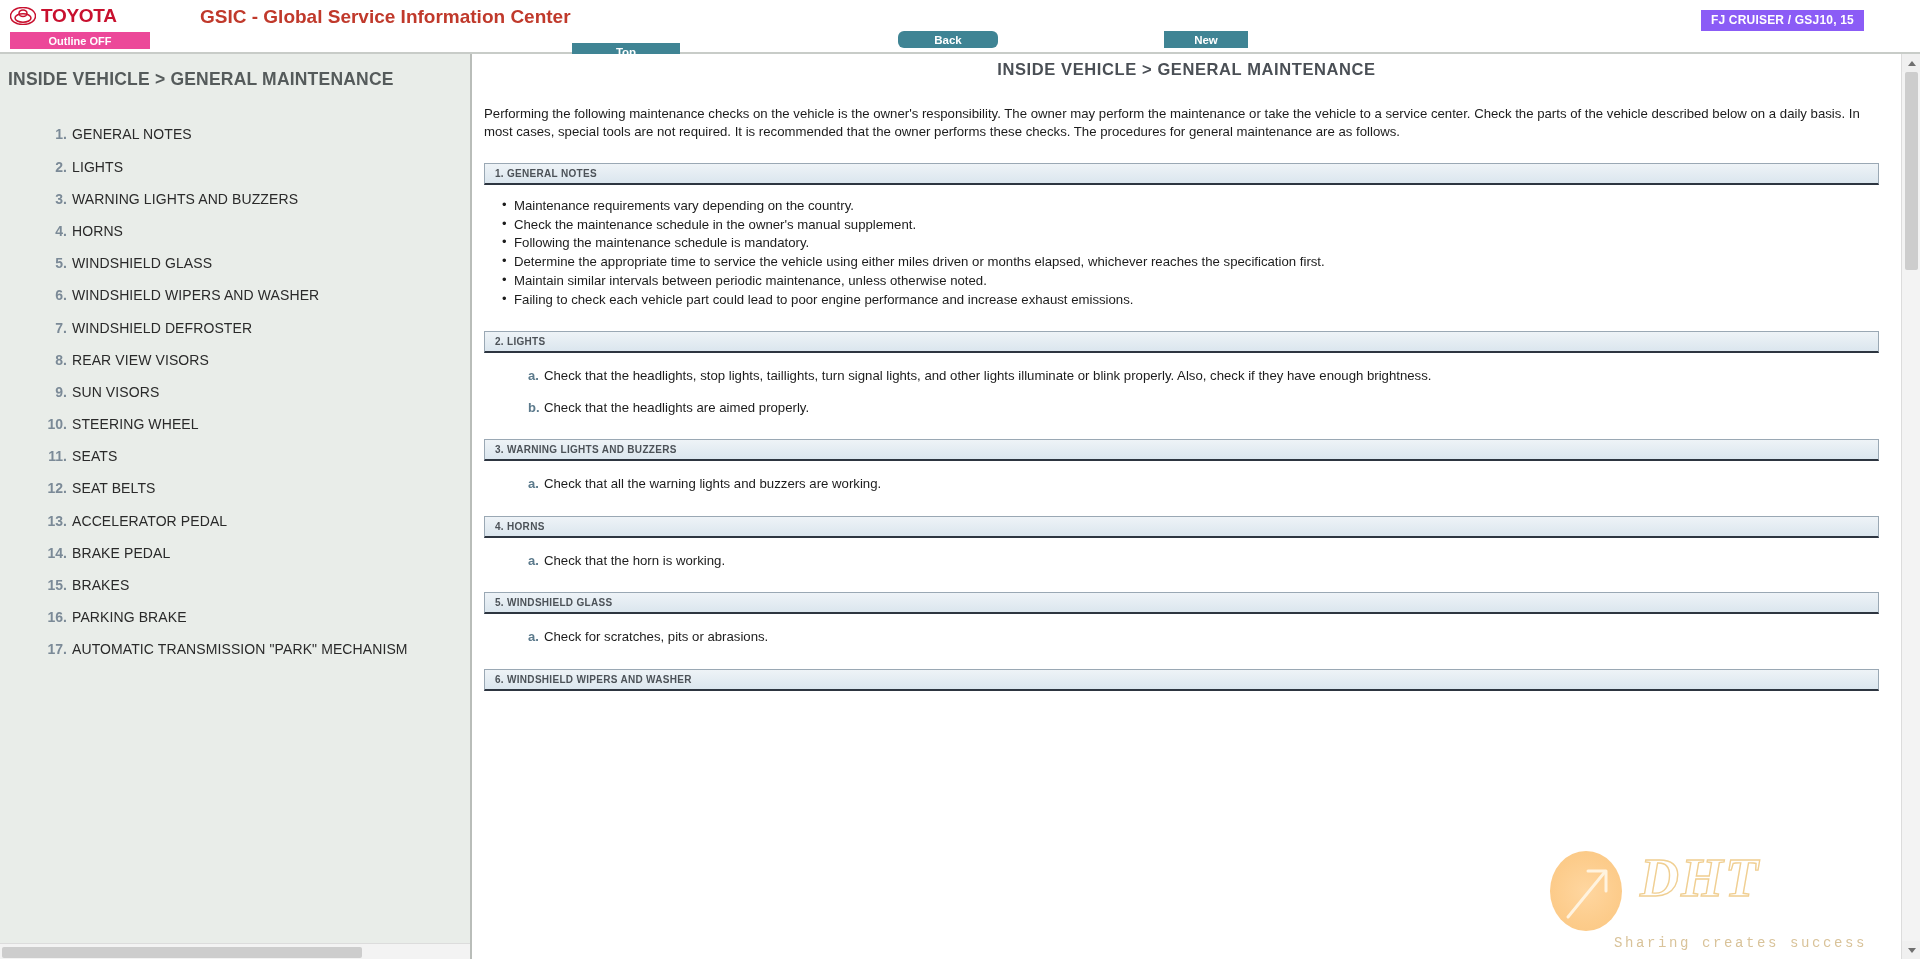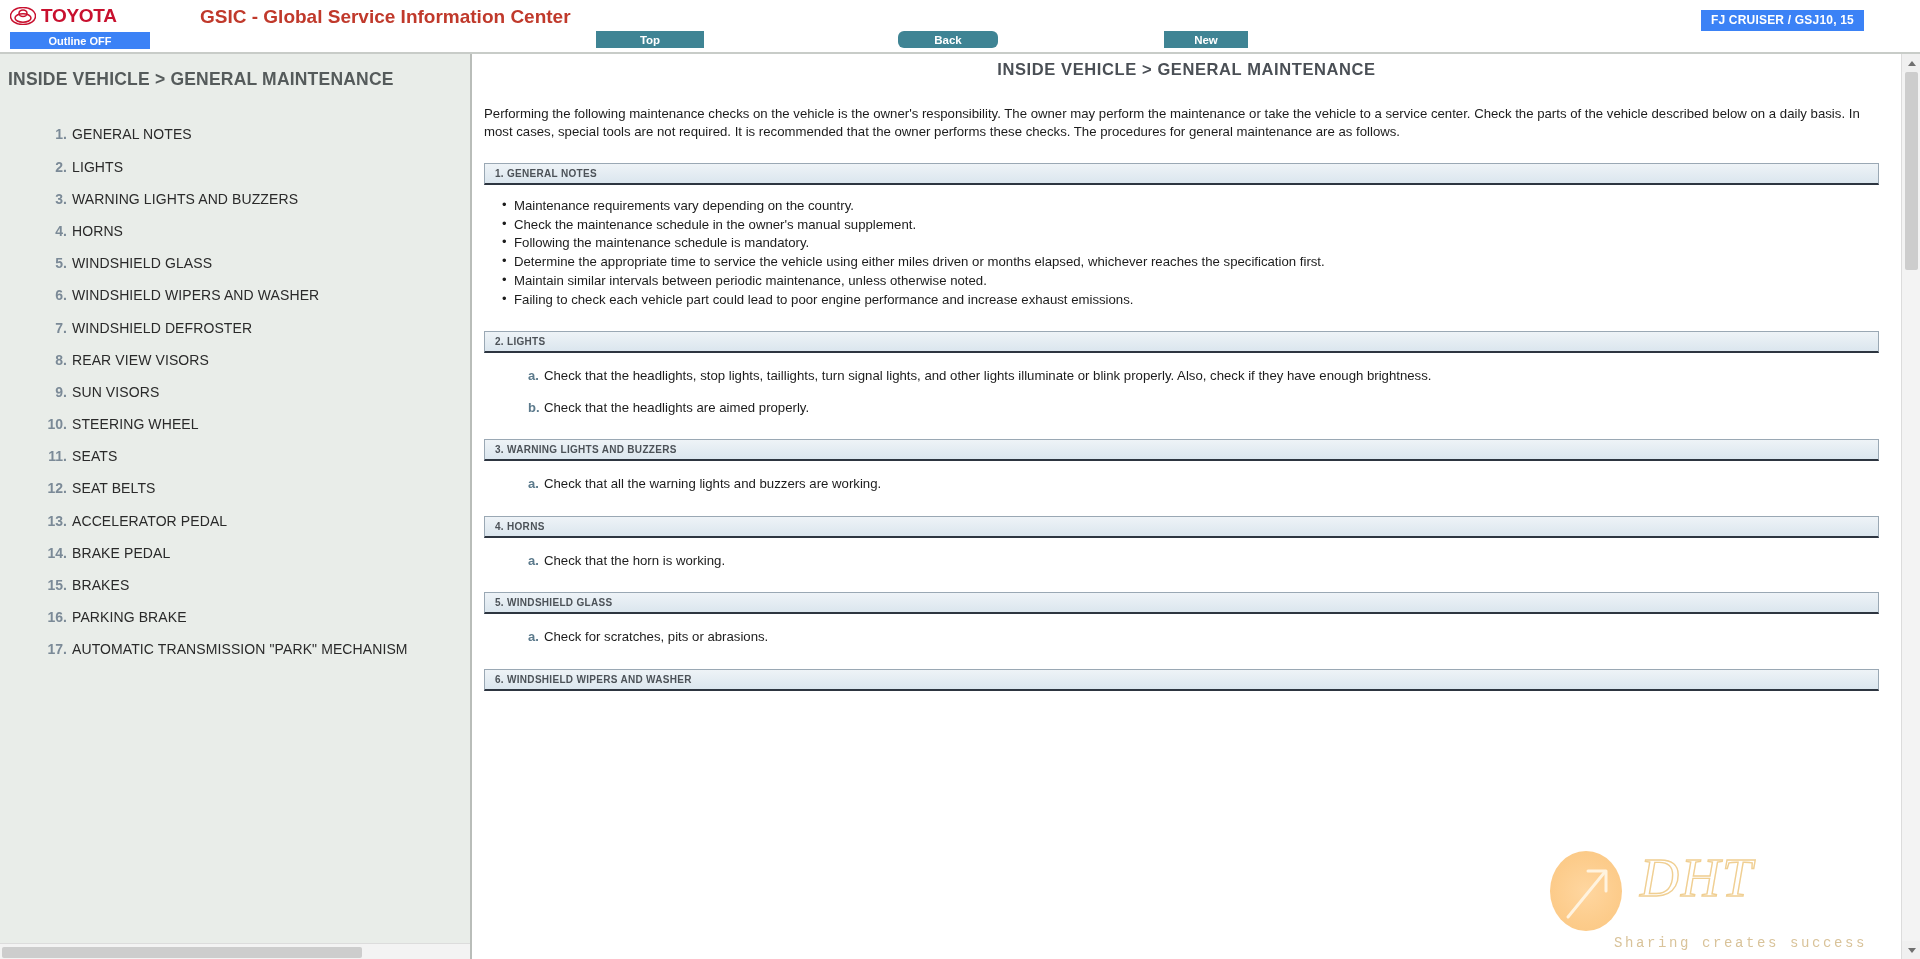--- a/index.html
+++ b/index.html
@@ -27,21 +27,21 @@
   .toyota-mark { width: 26px; height: 18px; display:block; }
   .toyota-word {
     font-size: 19px; font-weight: bold; color: #c8102e;
     letter-spacing: -0.3px;
     font-family: "Liberation Sans", sans-serif;
   }
   .outline-btn {
     position: absolute;
     left: 10px; top: 32px;
     width: 140px; height: 17px;
-    background: #3b82f6;
+    background: #ec4899;
     color: #ffffff;
     font-size: 11px; font-weight: bold;
     text-align: center;
     line-height: 17px;
     border: none;
     cursor: pointer;
   }
   .gsic-title {
     position: absolute;
     left: 200px; top: 6px;
@@ -56,28 +56,28 @@
     height: 17px;
     background: #3f8494;
     color: #ffffff;
     font-size: 11.5px;
     font-weight: bold;
     text-align: center;
     line-height: 17px;
     border: none;
     cursor: pointer;
   }
-  #btn-top  { left: 596px; width: 108px; }
+  #btn-top  { left: 572px; width: 108px; margin-top: 12px; }
   #btn-back { left: 898px; width: 100px; border-radius: 6px; }
   #btn-new  { left: 1164px; width: 84px; }
 
   .vehicle-badge {
     position: absolute;
     right: 56px; top: 10px;
-    background: #3b82f6;
+    background: #8b5cf6;
     color: #ffffff;
     font-size: 12px;
     font-weight: bold;
     padding: 3px 10px 4px 10px;
     letter-spacing: 0.2px;
     white-space: nowrap;
   }
 
   
   .body-wrap {
@@ -284,21 +284,21 @@
   }
   .wm-arrow {
     position: absolute;
     left: 18px; top: 10px;
     width: 72px; height: 80px;
   }
   .wm-dht {
     position: absolute;
     left: 108px; top: 6px;
     font-size: 54px;
-    font-weight: normal;
+    font-weight: bold;
     font-style: italic;
     letter-spacing: 2px;
     color: transparent;
     -webkit-text-stroke: 1.4px #f0cf92;
     font-family: "Liberation Serif", serif;
   }
   .wm-tagline {
     position: absolute;
     left: 82px; bottom: 0px;
     font-size: 14px;

